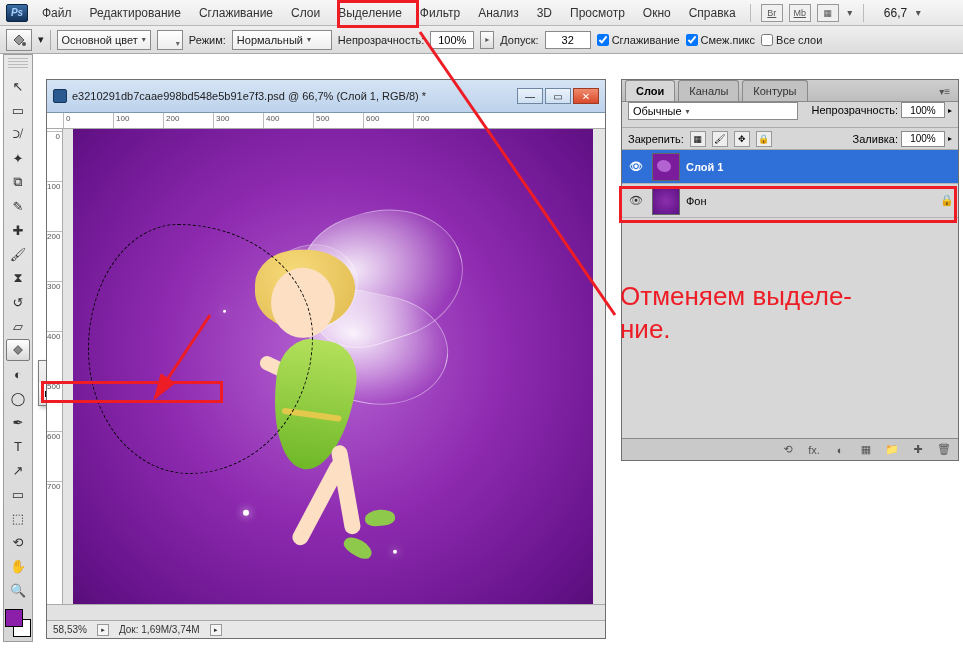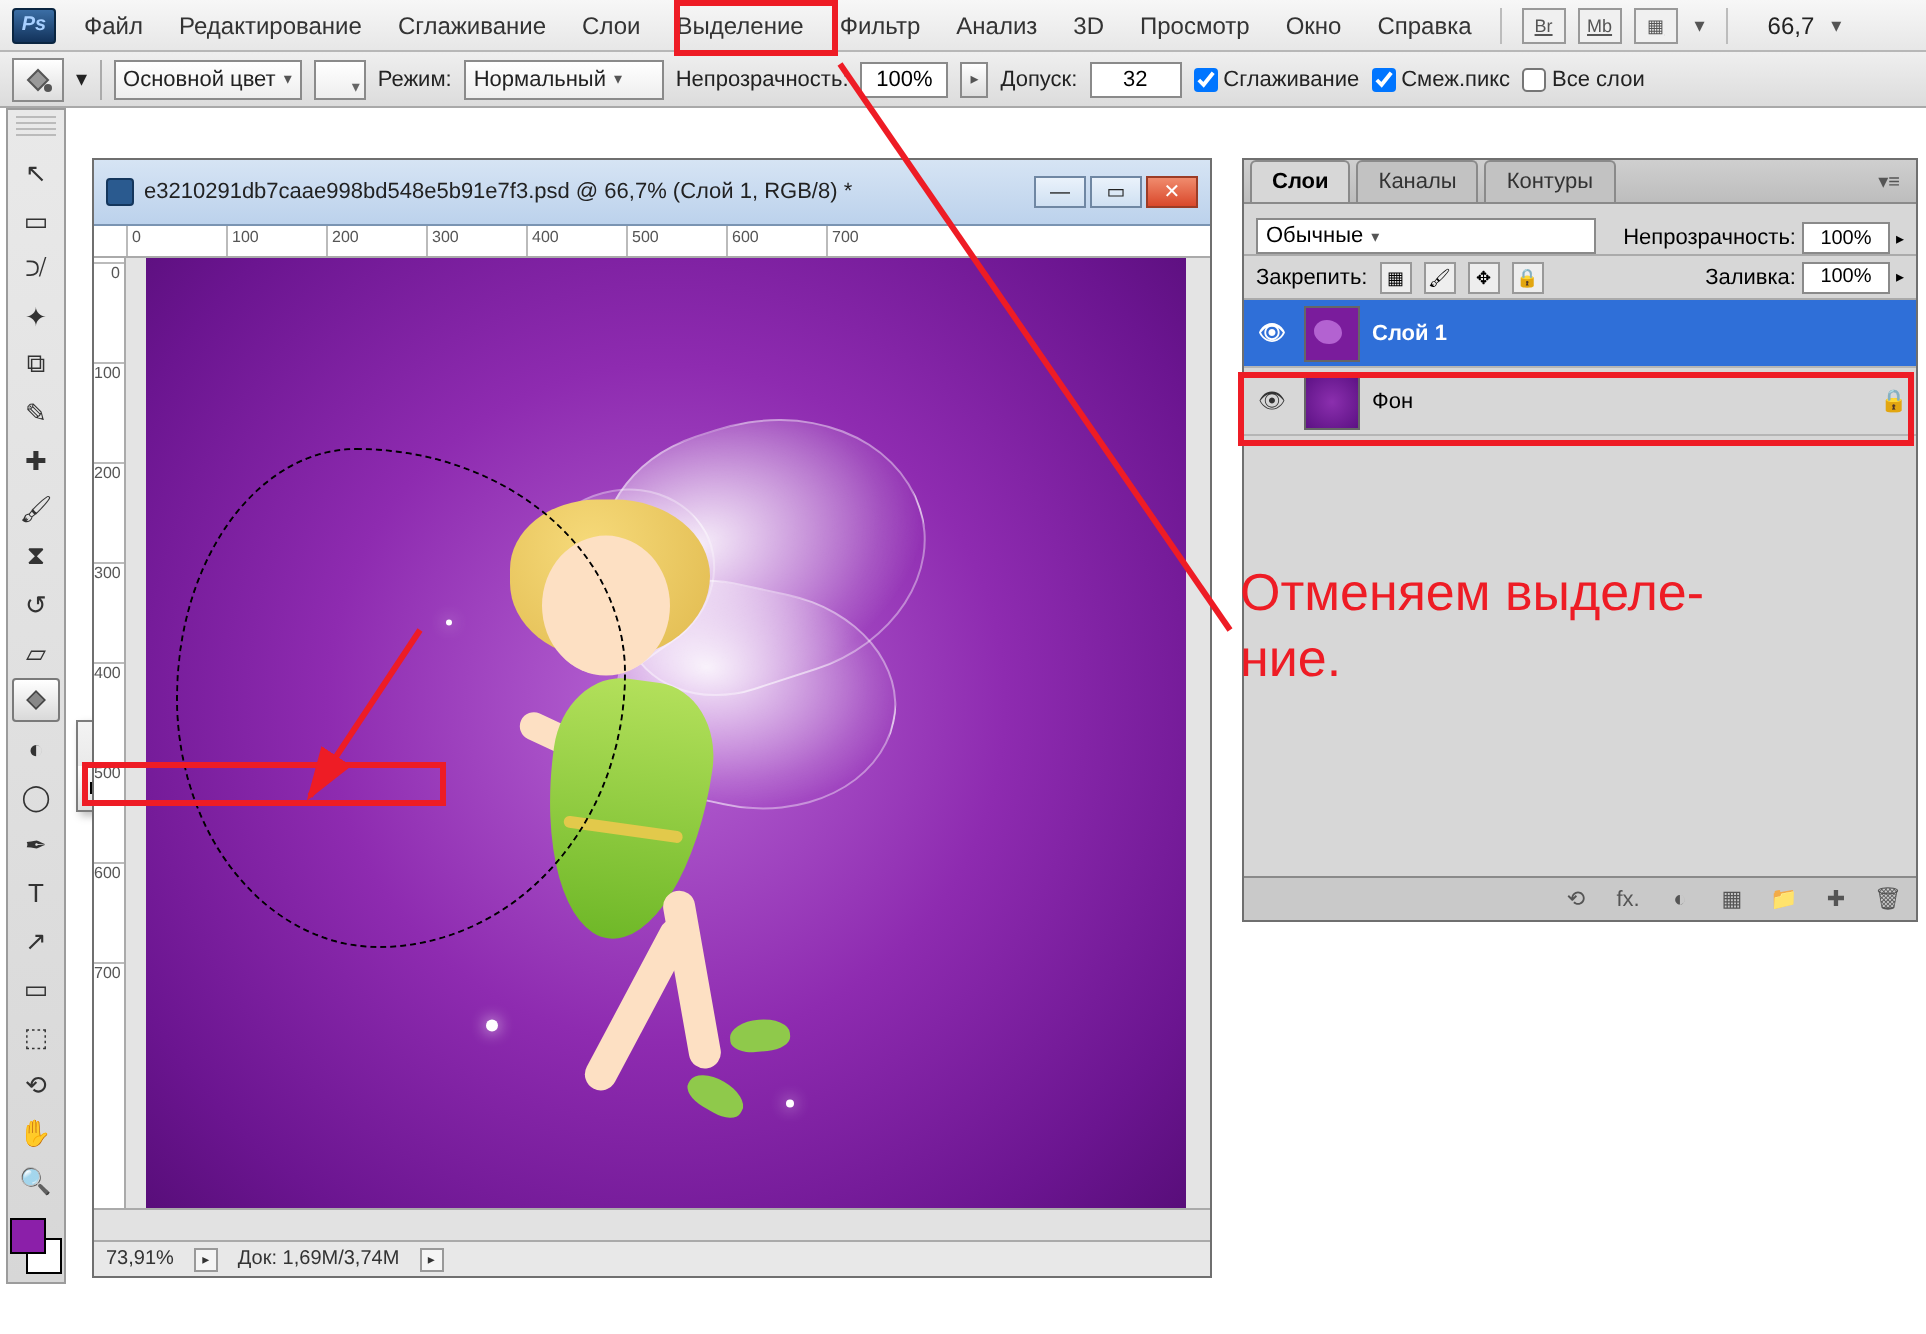--- a/index.html
+++ b/index.html
@@ -84,21 +84,21 @@
   .docwin .status .play{ width:12px;height:12px;border:1px solid #999;font-size:7px;display:flex;align-items:center;justify-content:center;background:#f5f5f5;}
   .docwin .scroll-h{ height:16px; background:#e2e2e2; border-top:1px solid #aaa;}
 
   
   .panels { position:absolute; right:4px; top:25px; width:338px; }
   .panel { border:1px solid #6f6f6f; background:#d7d7d7; margin-bottom:6px;}
   .panel .tabs{ height:22px; background:linear-gradient(#cfcfcf,#bdbdbd); display:flex; align-items:flex-end; font-size:11px; border-bottom:1px solid #8a8a8a;}
   .panel .tab{ padding:4px 10px; background:#c2c2c2; border:1px solid #8a8a8a; border-bottom:none; margin-left:3px; color:#333; border-radius:3px 3px 0 0;}
   .panel .tab.active{ background:#d7d7d7; font-weight:bold; color:#000;}
   .panel .tabs .menu{ margin-left:auto; padding:4px 8px; font-size:10px; color:#555;}
-  .panel .opts{ height:26px; display:flex; align-items:flex-end; padding:0 6px; font-size:11px; gap:6px; border-bottom:1px solid #aaa;}
+  .panel .opts{ height:26px; display:flex; align-items:flex-start; padding:0 6px; font-size:11px; gap:6px; border-bottom:1px solid #aaa;}
   .panel .opts .combo{ height:18px; border:1px solid #8a8a8a; background:#fff; padding:0 4px; display:flex; align-items:center; gap:4px; flex:0 0 170px;}
   .panel .opts .combo .arr{font-size:8px;color:#555;}
   .panel .opts .numwrap{ display:flex; align-items:center; gap:3px; margin-left:auto;}
   .panel .opts input.num{ width:44px;height:16px;border:1px solid #8a8a8a;font-size:10px;text-align:center;}
   .panel .lockrow{ height:22px; display:flex; align-items:center; padding:0 6px; font-size:11px; gap:6px; border-bottom:1px solid #aaa;}
   .panel .lockrow .licon{ width:16px;height:16px;border:1px solid #999;background:#eee;font-size:9px;display:flex;align-items:center;justify-content:center;}
   .layers{ background:#d7d7d7;}
   .layer{ height:34px; display:flex; align-items:center; border-bottom:1px solid #b5b5b5; padding:0 4px; gap:6px; font-size:11px;}
   .layer.sel{ background:#2f6fd8; color:#fff; font-weight:bold;}
   .layer .eye{ width:20px;height:20px;display:flex;align-items:center;justify-content:center;color:#333;}
@@ -301,21 +301,21 @@
             <div class="sparkle" style="left:200px;top:360px;width:4px;height:4px;"></div>
             <div class="sparkle" style="left:30px;top:120px;width:3px;height:3px;"></div>
           </div>
 
           <div class="marquee" style="left:15px;top:95px;width:225px;height:250px;border-radius:40% 60% 55% 45% / 50% 45% 55% 50%;"></div>
         </div>
       </div>
     </div>
     <div class="scroll-h"></div>
     <div class="status">
-      <span>73,91%</span>
+      <span>58,53%</span>
       <div class="play">▸</div>
       <span>Док: 1,69M/3,74M</span>
       <div class="play">▸</div>
     </div>
   </div>
 
   <div class="panels">
     <div class="panel">
       <div class="tabs">
         <div class="tab active">Слои</div>

